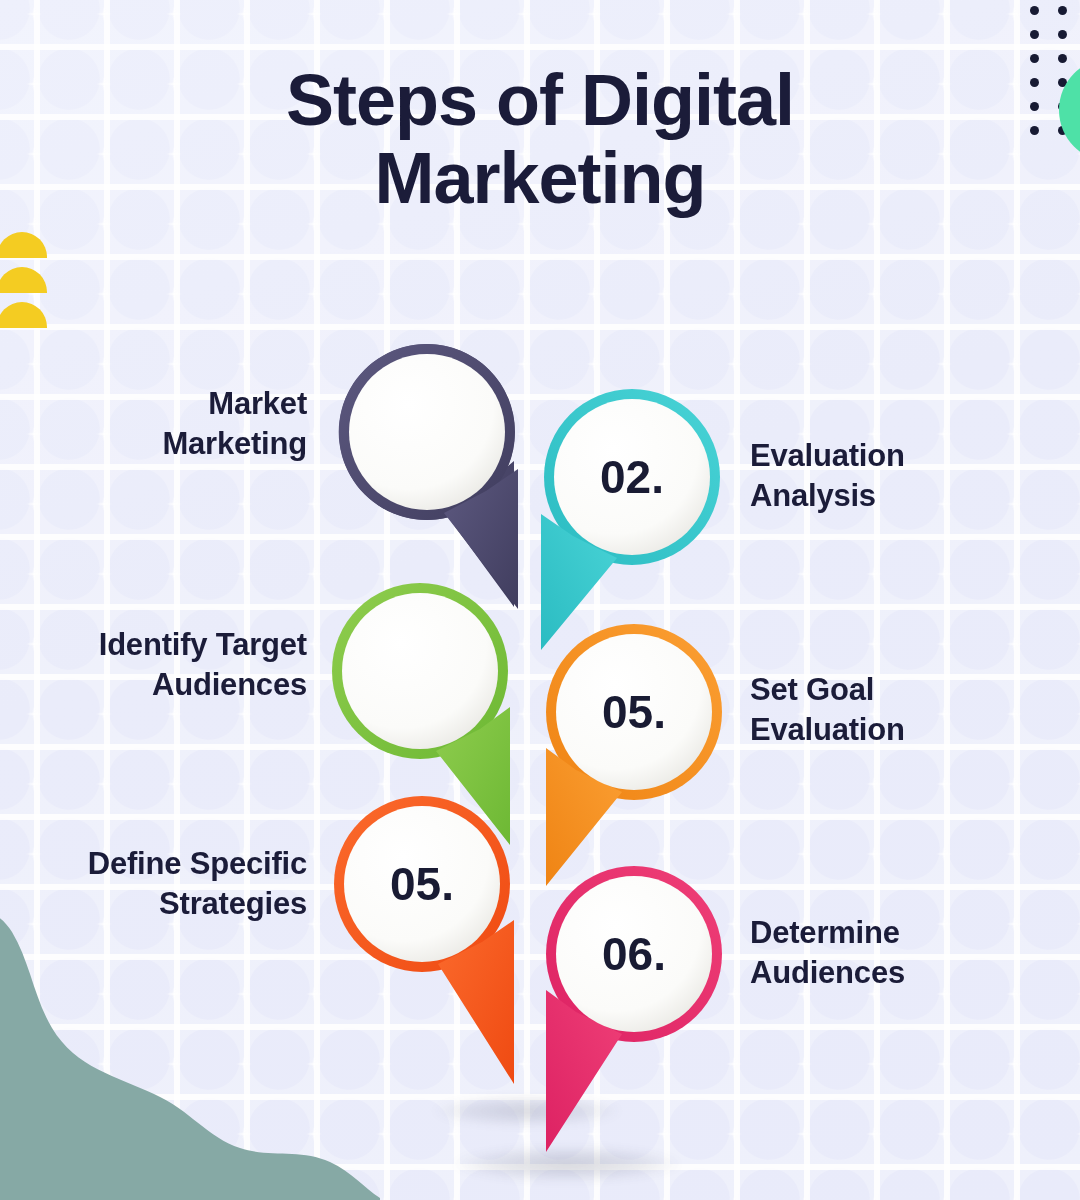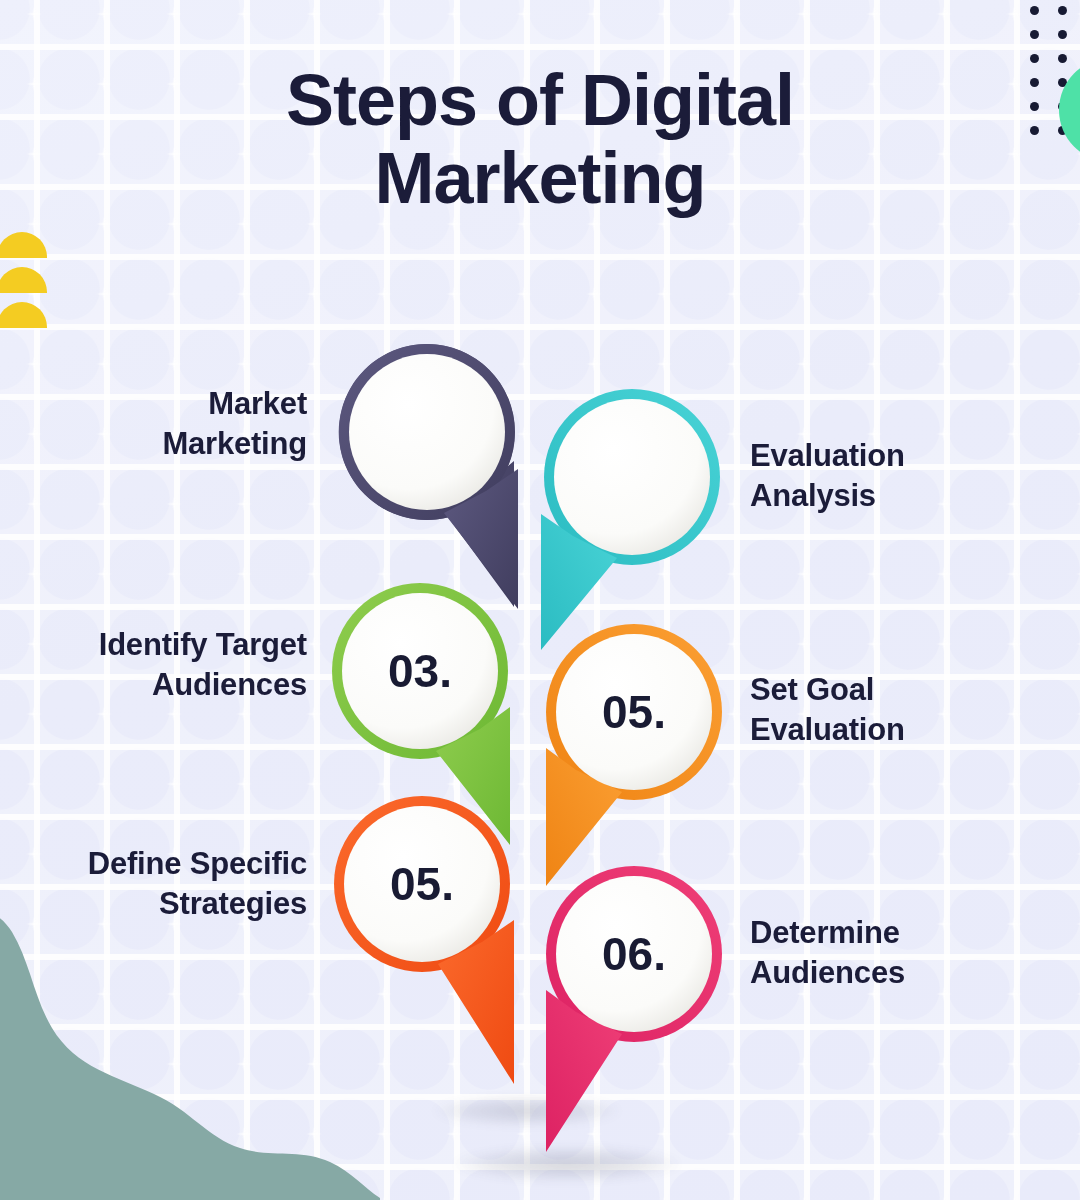--- a/index.html
+++ b/index.html
@@ -458,20 +458,21 @@
         <radialGradient id="inner1" cx="38%" cy="32%" r="78%">
           <stop offset="0%" stop-color="#ffffff"></stop>
             <stop offset="70%" stop-color="#fbfbf9"></stop>
             <stop offset="100%" stop-color="#e7e6e1"></stop>
         </radialGradient>
       </defs>
       <circle cx="101" cy="89" r="88" fill="url(#g1)"></circle>
       <path d="M42,148 L10,126 L10,262 L86,170 Z" fill="url(#g1)"></path>
       <circle cx="101" cy="89" r="78" fill="url(#inner1)"></circle>
     </svg>
+    <div class="num" style="left:21px;top:9px;width:160px;height:160px;">02.</div>
   </div>
   <div class="step-label right" style="left:750px;top:436px;width:310px;">
     <div>Evaluation</div>
     <div>Analysis</div>
   </div>
 
   <div class="pin" id="pin-2" style="left:328px;top:583px;width:200px;height:290px;z-index:7">
     <svg width="200" height="290" viewBox="0 0 200 290">
       <defs>
         <linearGradient id="g2" x1="0" y1="0" x2="1" y2="1">
@@ -481,21 +482,20 @@
         <radialGradient id="inner2" cx="38%" cy="32%" r="78%">
           <stop offset="0%" stop-color="#ffffff"></stop>
             <stop offset="70%" stop-color="#fbfbf9"></stop>
             <stop offset="100%" stop-color="#e7e6e1"></stop>
         </radialGradient>
       </defs>
       <circle cx="92" cy="88" r="88" fill="url(#g2)"></circle>
       <path d="M152,146 L182,124 L182,262 L108,168 Z" fill="url(#g2)"></path>
       <circle cx="92" cy="88" r="78" fill="url(#inner2)"></circle>
     </svg>
-    <div class="num" style="left:12px;top:8px;width:160px;height:160px;">03.</div>
   </div>
   <div class="step-label left" style="right:773px;top:625px;width:330px;">
     <div>Identify Target</div>
     <div>Audiences</div>
   </div>
 
   <div class="pin" id="pin-3" style="left:534px;top:624px;width:200px;height:290px;z-index:4">
     <svg width="200" height="290" viewBox="0 0 200 290">
       <defs>
         <linearGradient id="g3" x1="1" y1="0" x2="0" y2="1">

